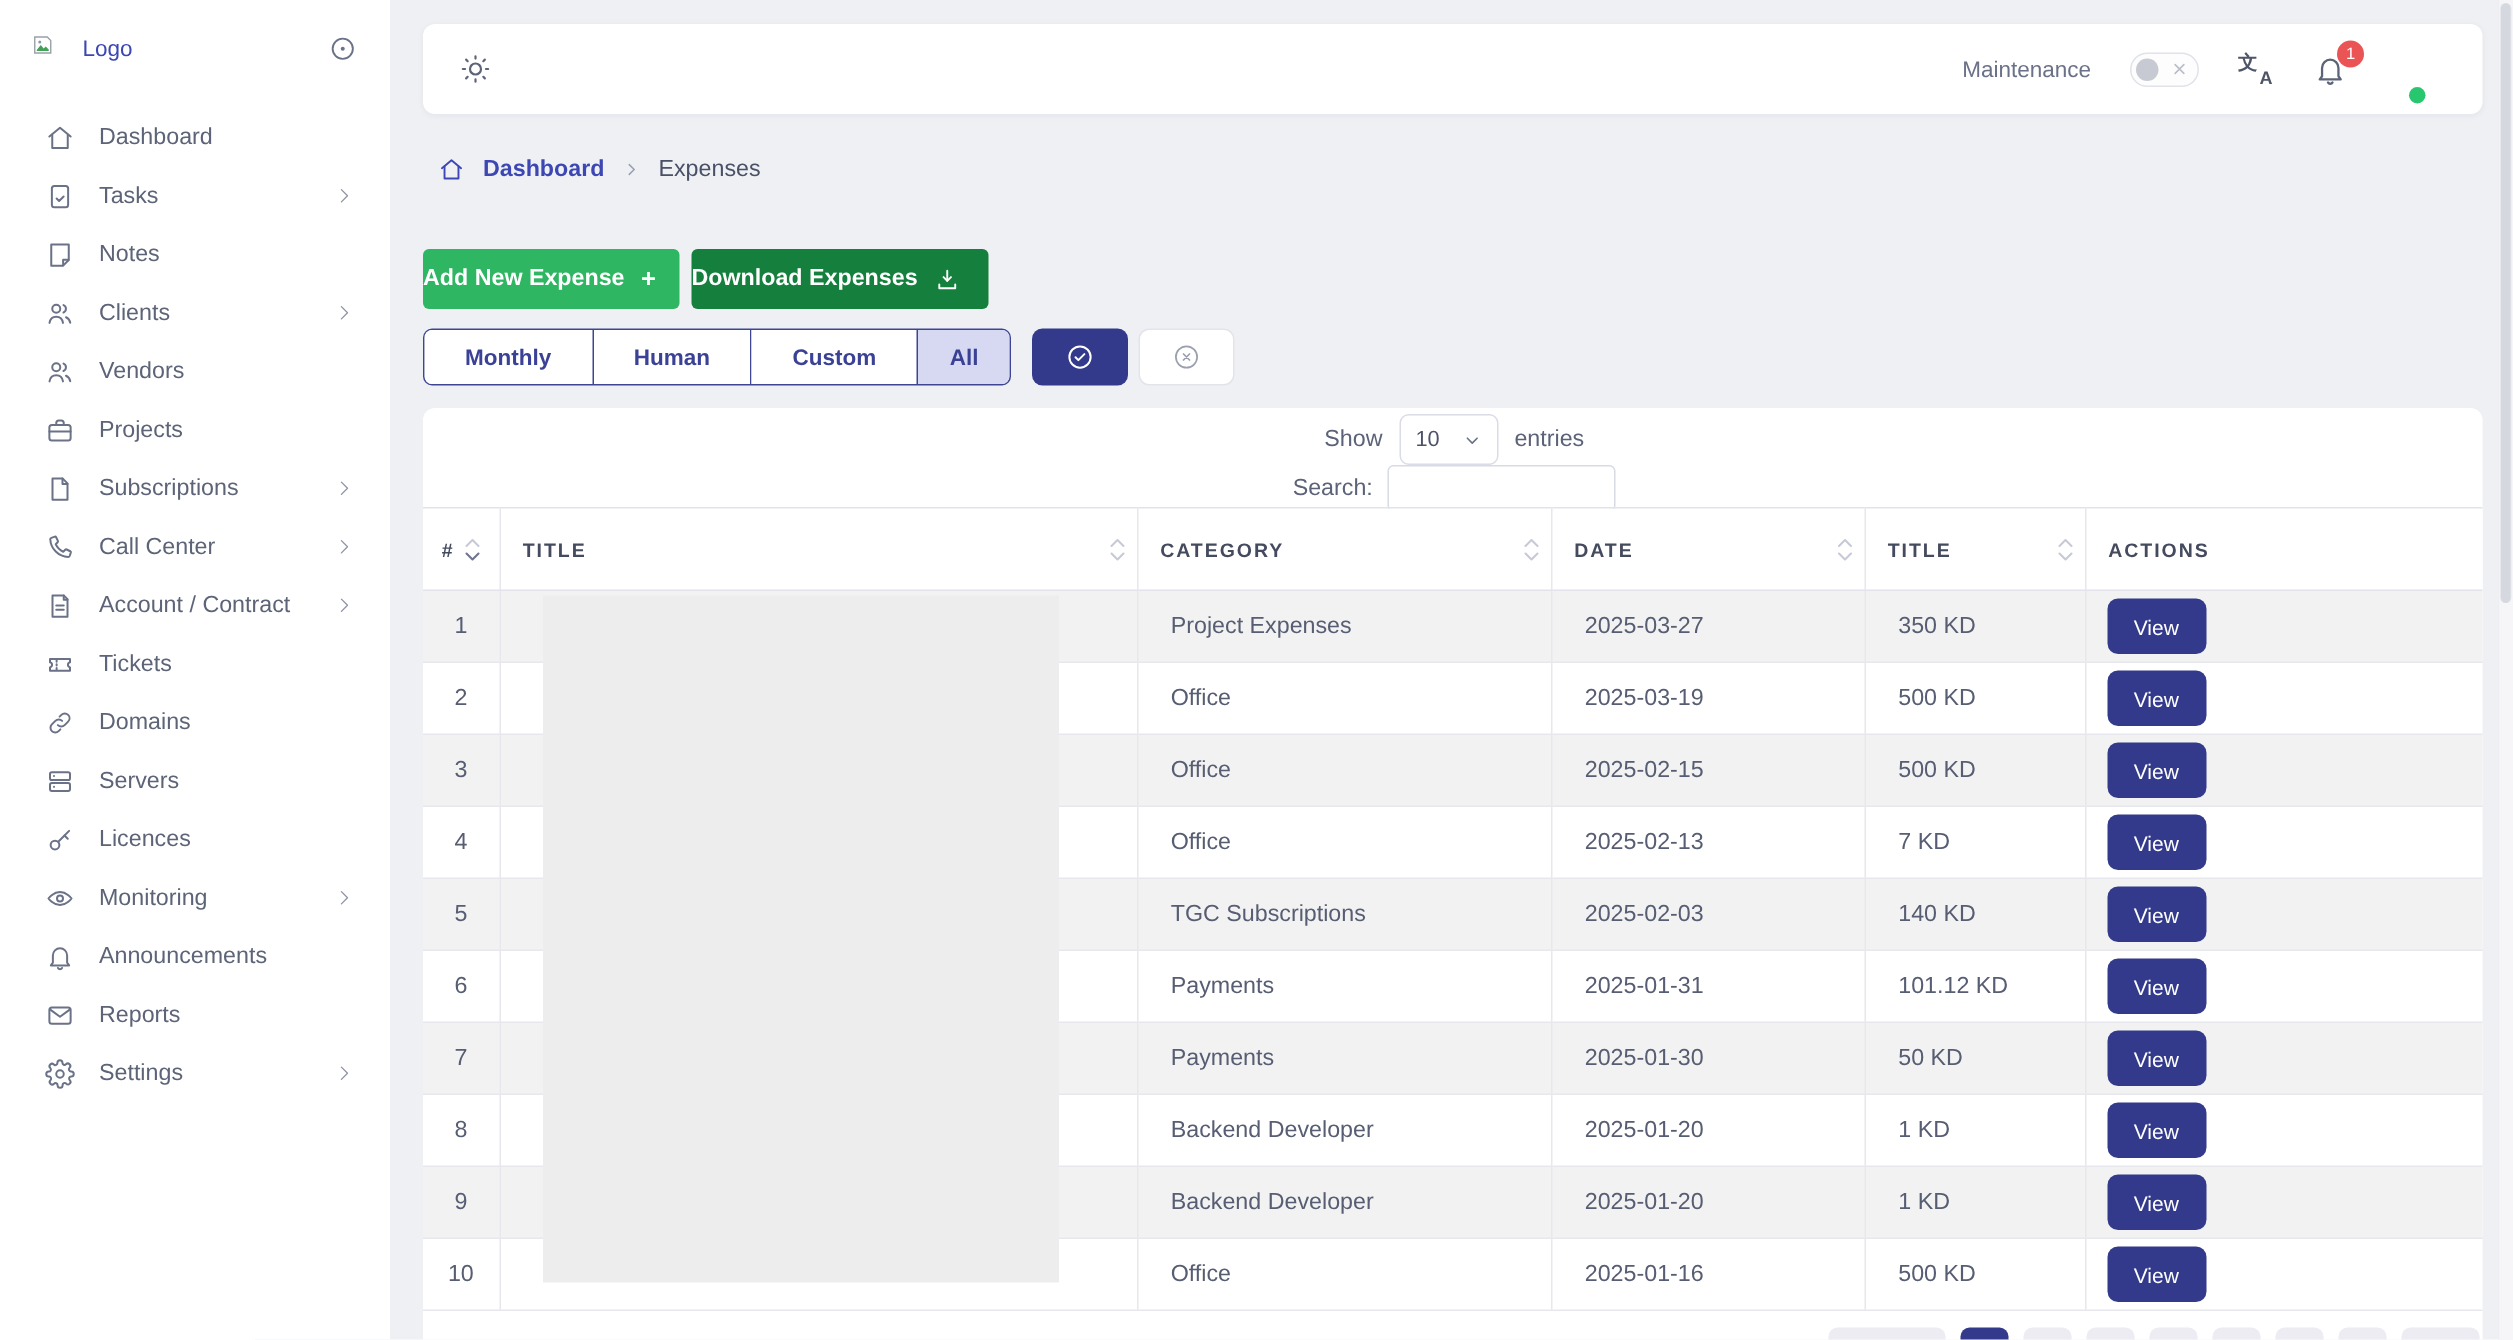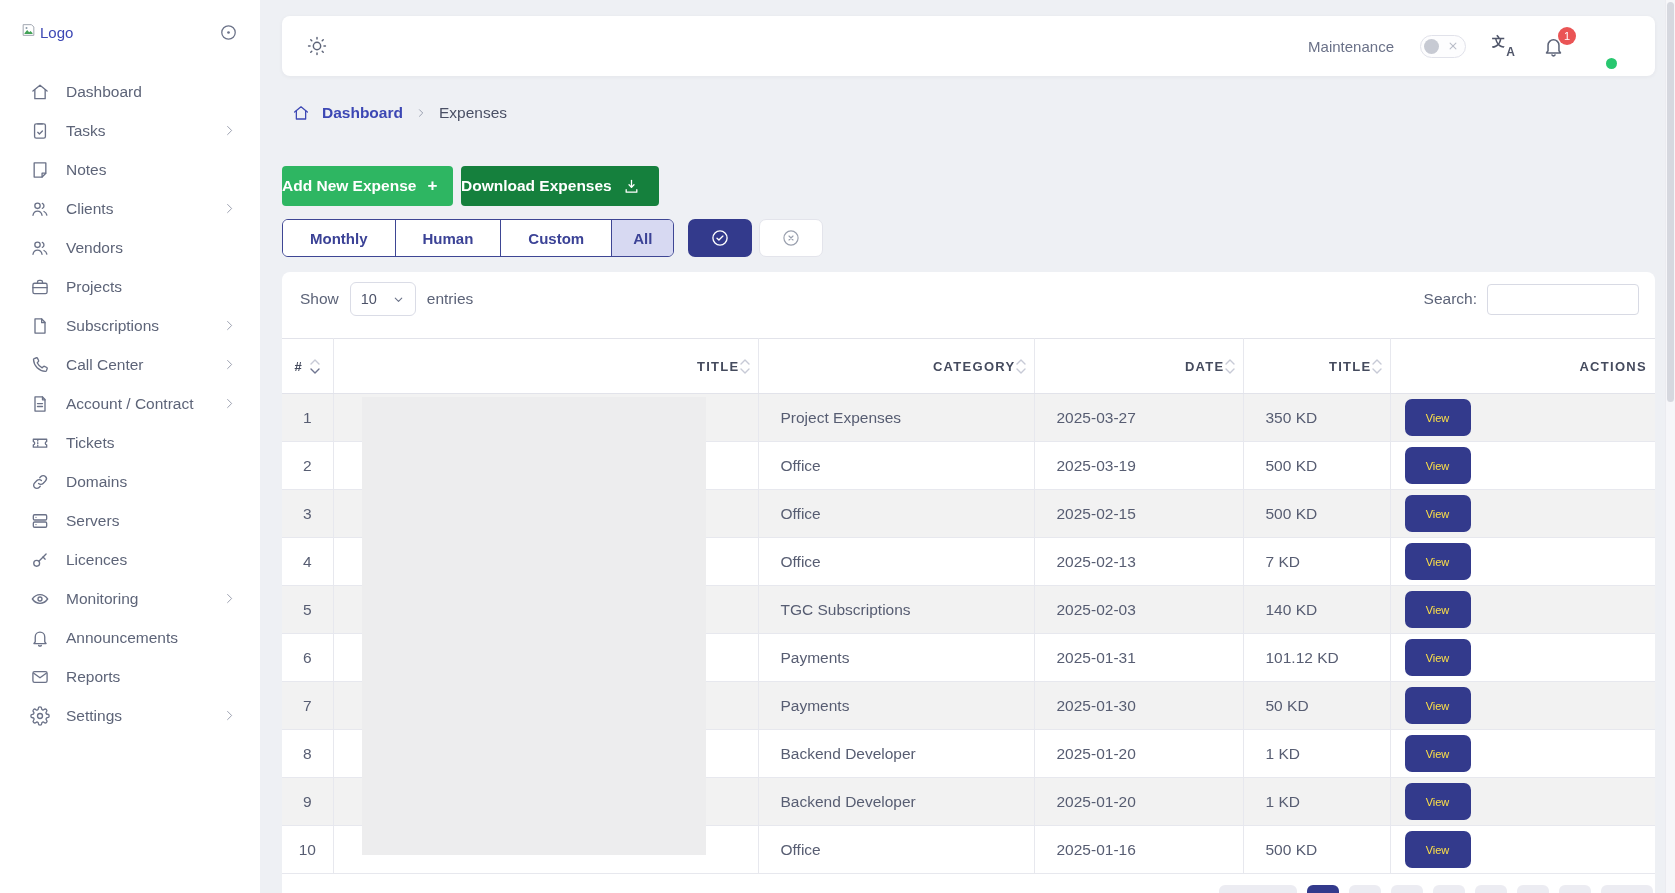--- a/index.html
+++ b/index.html
@@ -3,21 +3,21 @@
 <meta charset="utf-8">
 <style>
   * { margin:0; padding:0; box-sizing:border-box; }
   html,body { width:1675px; height:893px; overflow:hidden; }
   body { font-family:"Liberation Sans", sans-serif; background:#eef0f4; color:#565d72; }
   .app { display:flex; width:100%; height:100%; }
 
   
   .sidebar { width:260px; min-width:260px; background:#fff; padding-top:18px; }
   .logo-row { display:flex; align-items:center; justify-content:space-between; padding:0 22px 0 20px; height:28px; }
-  .logo-left { display:flex; align-items:center; gap:3px; }
+  .logo-left { display:flex; align-items:center; gap:18px; }
   .logo-alt { color:#3c47b4; font-size:15px; }
   .collapse-btn { color:#6b7288; display:flex; }
   .collapse-btn svg { width:19px; height:19px; }
   .nav { margin-top:26px; }
   .nav-item { height:39px; display:flex; align-items:center; padding:0 24px 0 30px; font-size:15.5px; color:#5d6478; cursor:pointer; }
   .nav-icon { width:20px; height:20px; margin-right:16px; display:flex; color:#6b7288; }
   .nav-icon svg { width:20px; height:20px; }
   .nav-chevron { margin-left:auto; color:#8d93a5; display:flex; }
   .nav-chevron svg { width:13px; height:13px; }
 
@@ -67,51 +67,51 @@
              color:#3b4296; font-size:15px; font-weight:600; border-right:1px solid #3e4694; cursor:pointer; }
   .segment:last-child { border-right:none; }
   .segment.active { background:#d7d9f2; padding:0 21px; }
   .icon-btn { width:64px; height:38px; border-radius:7px; display:flex; align-items:center; justify-content:center; cursor:pointer; border:none; }
   .icon-btn svg { width:20px; height:20px; }
   .icon-btn.apply { background:#333a8c; color:#fff; margin-left:7px; }
   .icon-btn.clear { background:#fff; border:1px solid #e3e4eb; color:#9aa0ae; }
 
   
   .table-card { margin-top:15px; background:#fff; border-radius:8px; min-height:640px; }
-  .controls { display:flex; align-items:center; justify-content:space-between; padding:4px 16px 0 18px; height:50px; }
+  .controls { display:flex; align-items:center; justify-content:space-between; padding:4px 16px 0 18px; height:50px;flex-direction:column; }
   .show-wrap { display:flex; align-items:center; gap:11px; font-size:15.5px; color:#5c6378; }
   .entries-select { width:66px; height:34px; border:1px solid #dadce6; border-radius:6px; display:flex; align-items:center;
                     justify-content:space-between; padding:0 10px; font-size:14.5px; color:#4c5268; cursor:pointer; background:#fff; }
   .entries-select svg { width:13px; height:13px; color:#6b7288; }
   .search-wrap { display:flex; align-items:center; gap:10px; font-size:15.5px; color:#5c6378; }
   .search-wrap input { width:152px; height:31px; border:1px solid #d8dae4; border-radius:4px; padding:0 8px;
                        font-family:inherit; font-size:14px; color:#4c5268; outline:none; background:#fff; }
 
   .table-wrap { position:relative; margin-top:16px; }
   table { width:100%; border-collapse:collapse; table-layout:fixed; }
   th { height:55px; border-top:1px solid #e2e3ea; border-bottom:1px solid #e2e3ea; border-right:1px solid #e7e8ee;
        background:#fff; font-size:13px; font-weight:700; letter-spacing:1.3px; color:#454b5e; text-align:left; padding:0 8px 0 15px; }
   th:last-child, td:last-child { border-right:none; }
   th:nth-child(1), td:nth-child(1) { width:51px; }
   th:nth-child(2), td:nth-child(2) { width:425px; }
   th:nth-child(3), td:nth-child(3) { width:276px; }
   th:nth-child(4), td:nth-child(4) { width:209px; }
   th:nth-child(5), td:nth-child(5) { width:147px; }
-  .th-inner { display:flex; align-items:center; justify-content:flex-end; }
+  .th-inner { display:flex; align-items:center; justify-content:space-between; }
   th.col-num { padding:0; }
   th.col-num .th-inner { justify-content:center; gap:7px; }
   .carets { display:flex; flex-direction:column; gap:3px; }
   .carets svg { width:10px; height:6px; color:#c7cad6; }
   .carets svg.on { color:#6f7590; }
   td { height:48px; border-bottom:1px solid #e7e8ee; border-right:1px solid #e7e8ee; font-size:15.5px; color:#575d72; padding-left:22px; }
   td.num { text-align:center; padding-left:0; }
   td.act { padding-left:14px; }
   tbody tr:nth-child(odd) td { background:#f2f2f2; }
-  .view-btn { width:66px; height:37px; border:none; border-radius:7px; background:#333a8c; color:#fde047;
-              font-family:inherit; font-size:11px; cursor:pointer; }
+  .view-btn { width:66px; height:37px; border:none; border-radius:7px; background:#333a8c; color:#ffffff;
+              font-family:inherit; font-size:14px; cursor:pointer; }
   .redaction { position:absolute; left:80px; top:59px; width:344px; height:458px; background:#ededee; z-index:2; }
 
   .pagination { display:flex; justify-content:flex-end; gap:10px; margin-top:11px; padding-right:2px; }
   .page-btn { min-width:32px; height:34px; padding:0 11px; border:none; border-radius:6px; background:#ececf2;
               color:#5c6378; font-family:inherit; font-size:14.5px; cursor:pointer; }
   .page-btn.active { background:#333a8c; color:#fff; }
 
   
   .scroll-track { position:fixed; top:0; right:0; width:10px; height:100%; background:#f6f6f9; border-left:1px solid #ebebf0; }
   .scroll-thumb { position:absolute; top:2px; left:1px; width:7px; height:400px; border-radius:4px; background:#d6d8df; }

